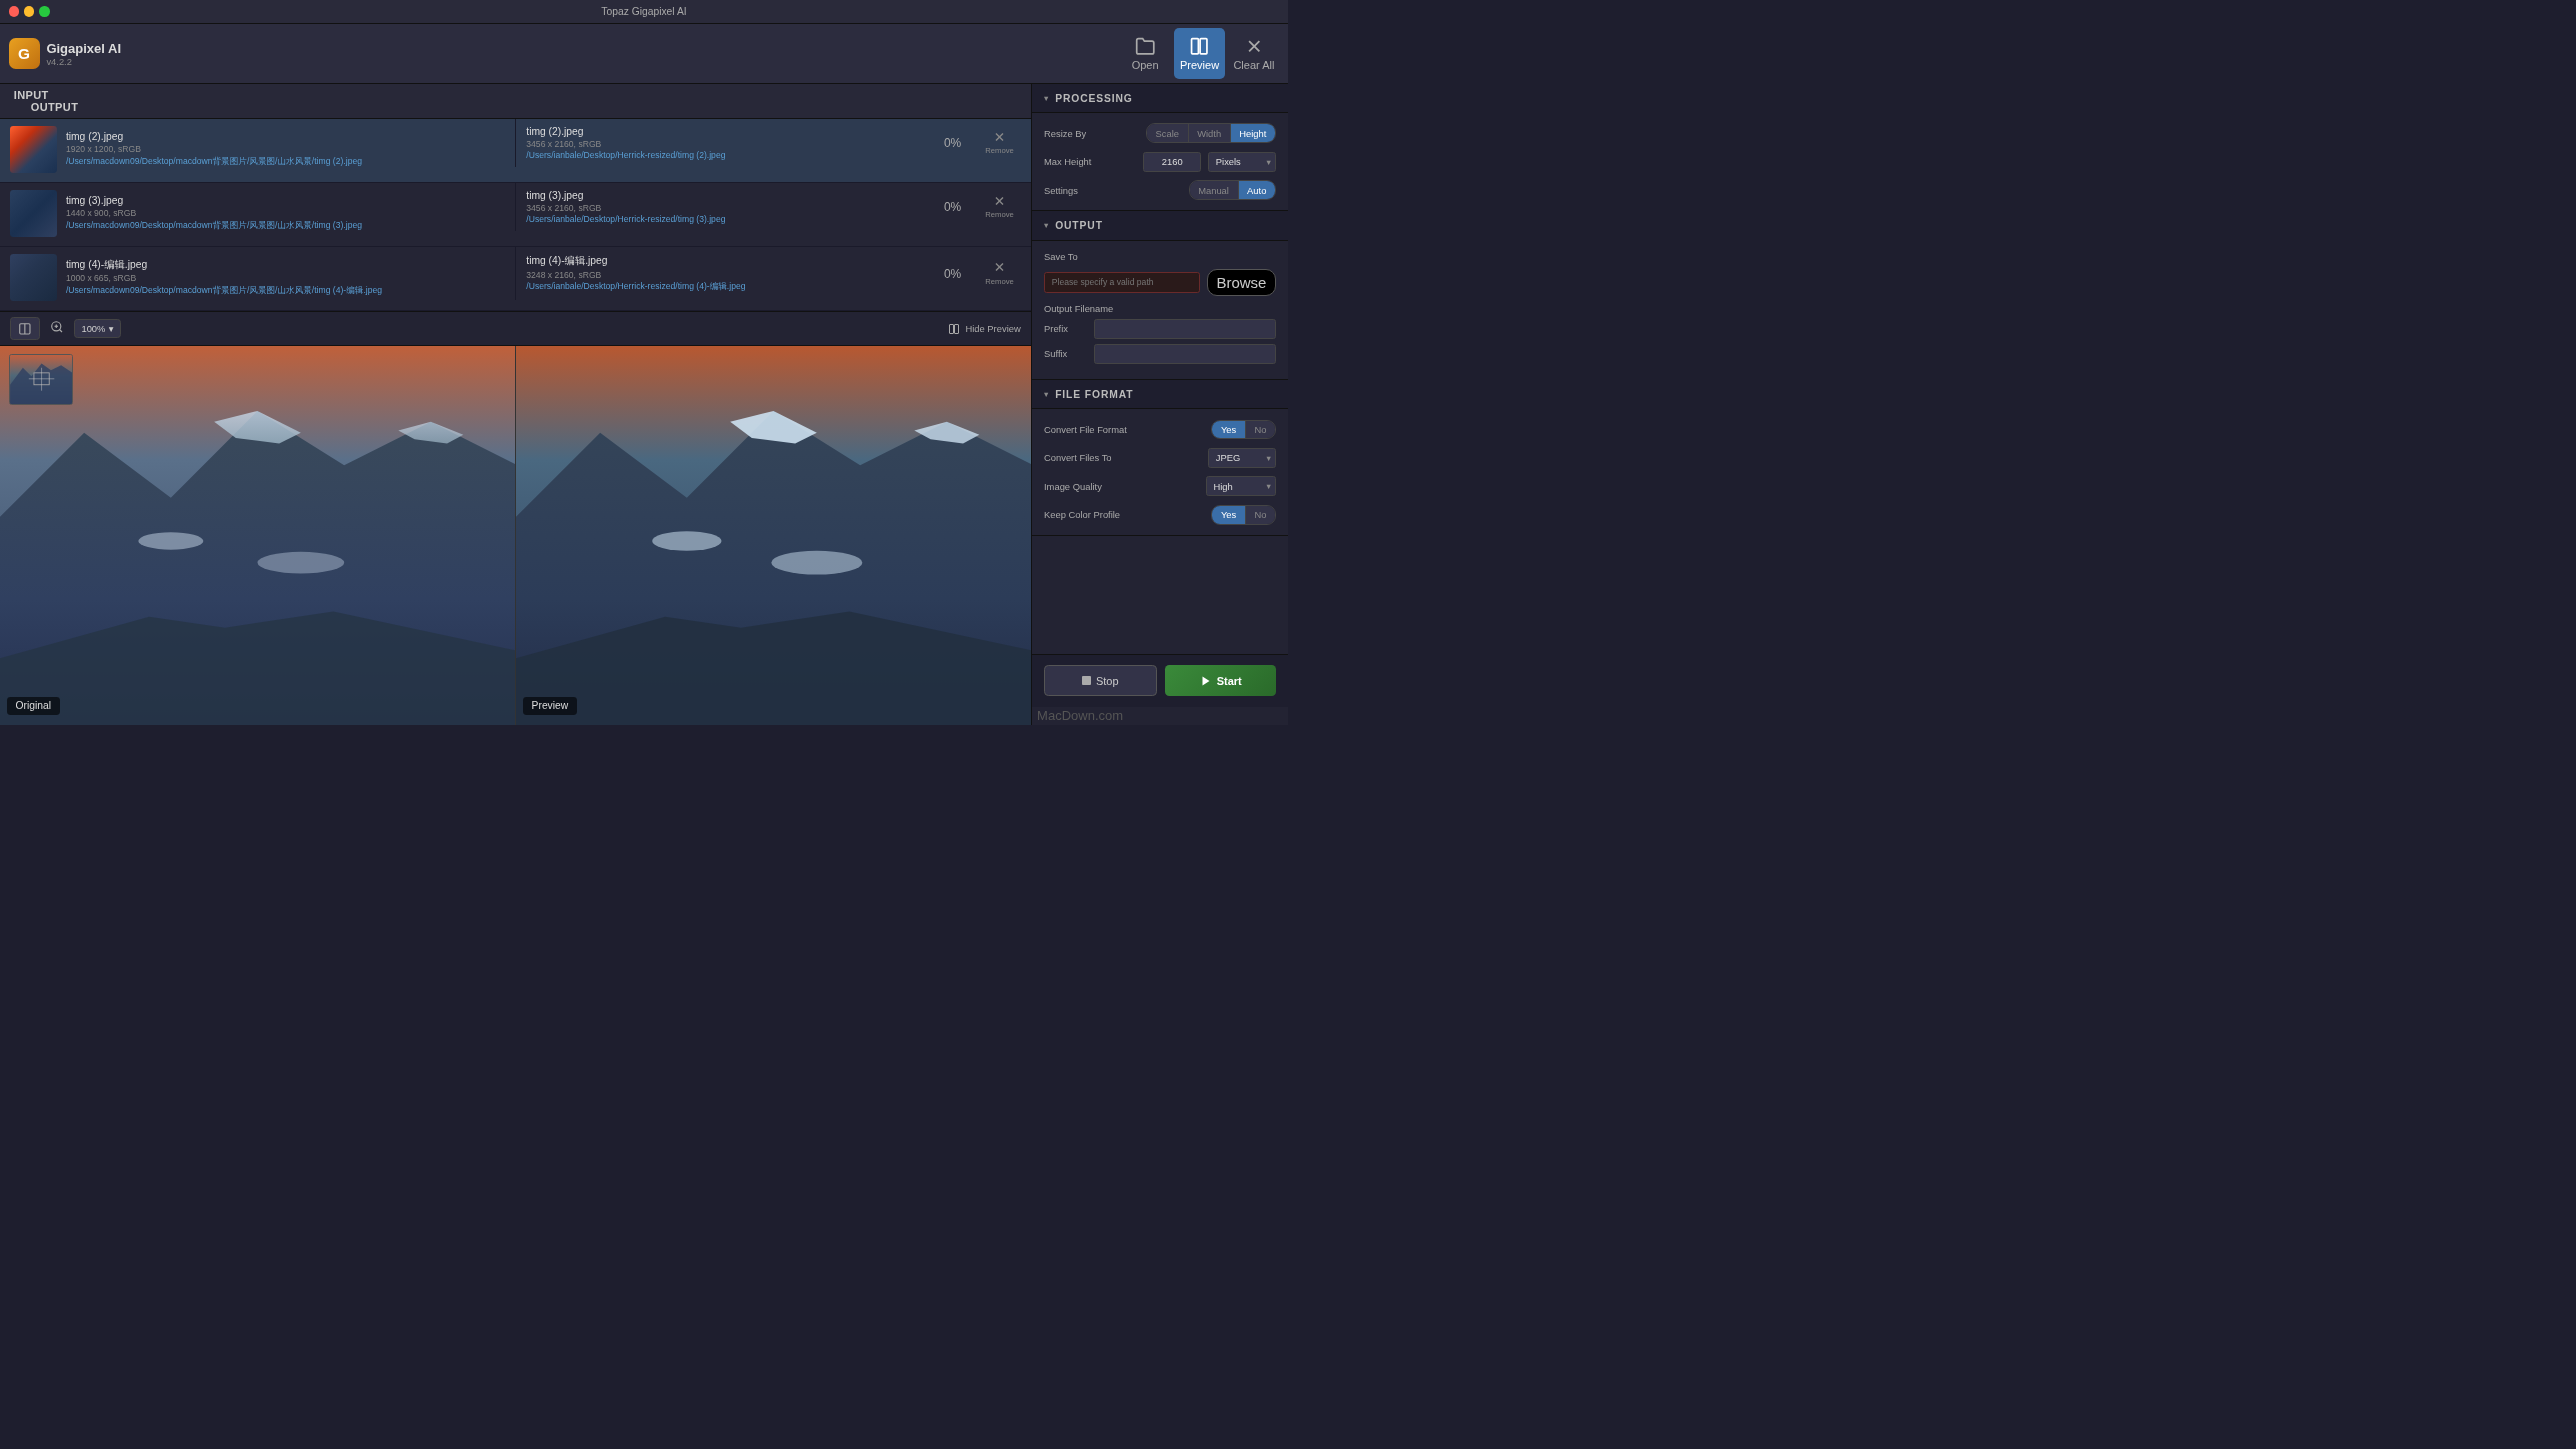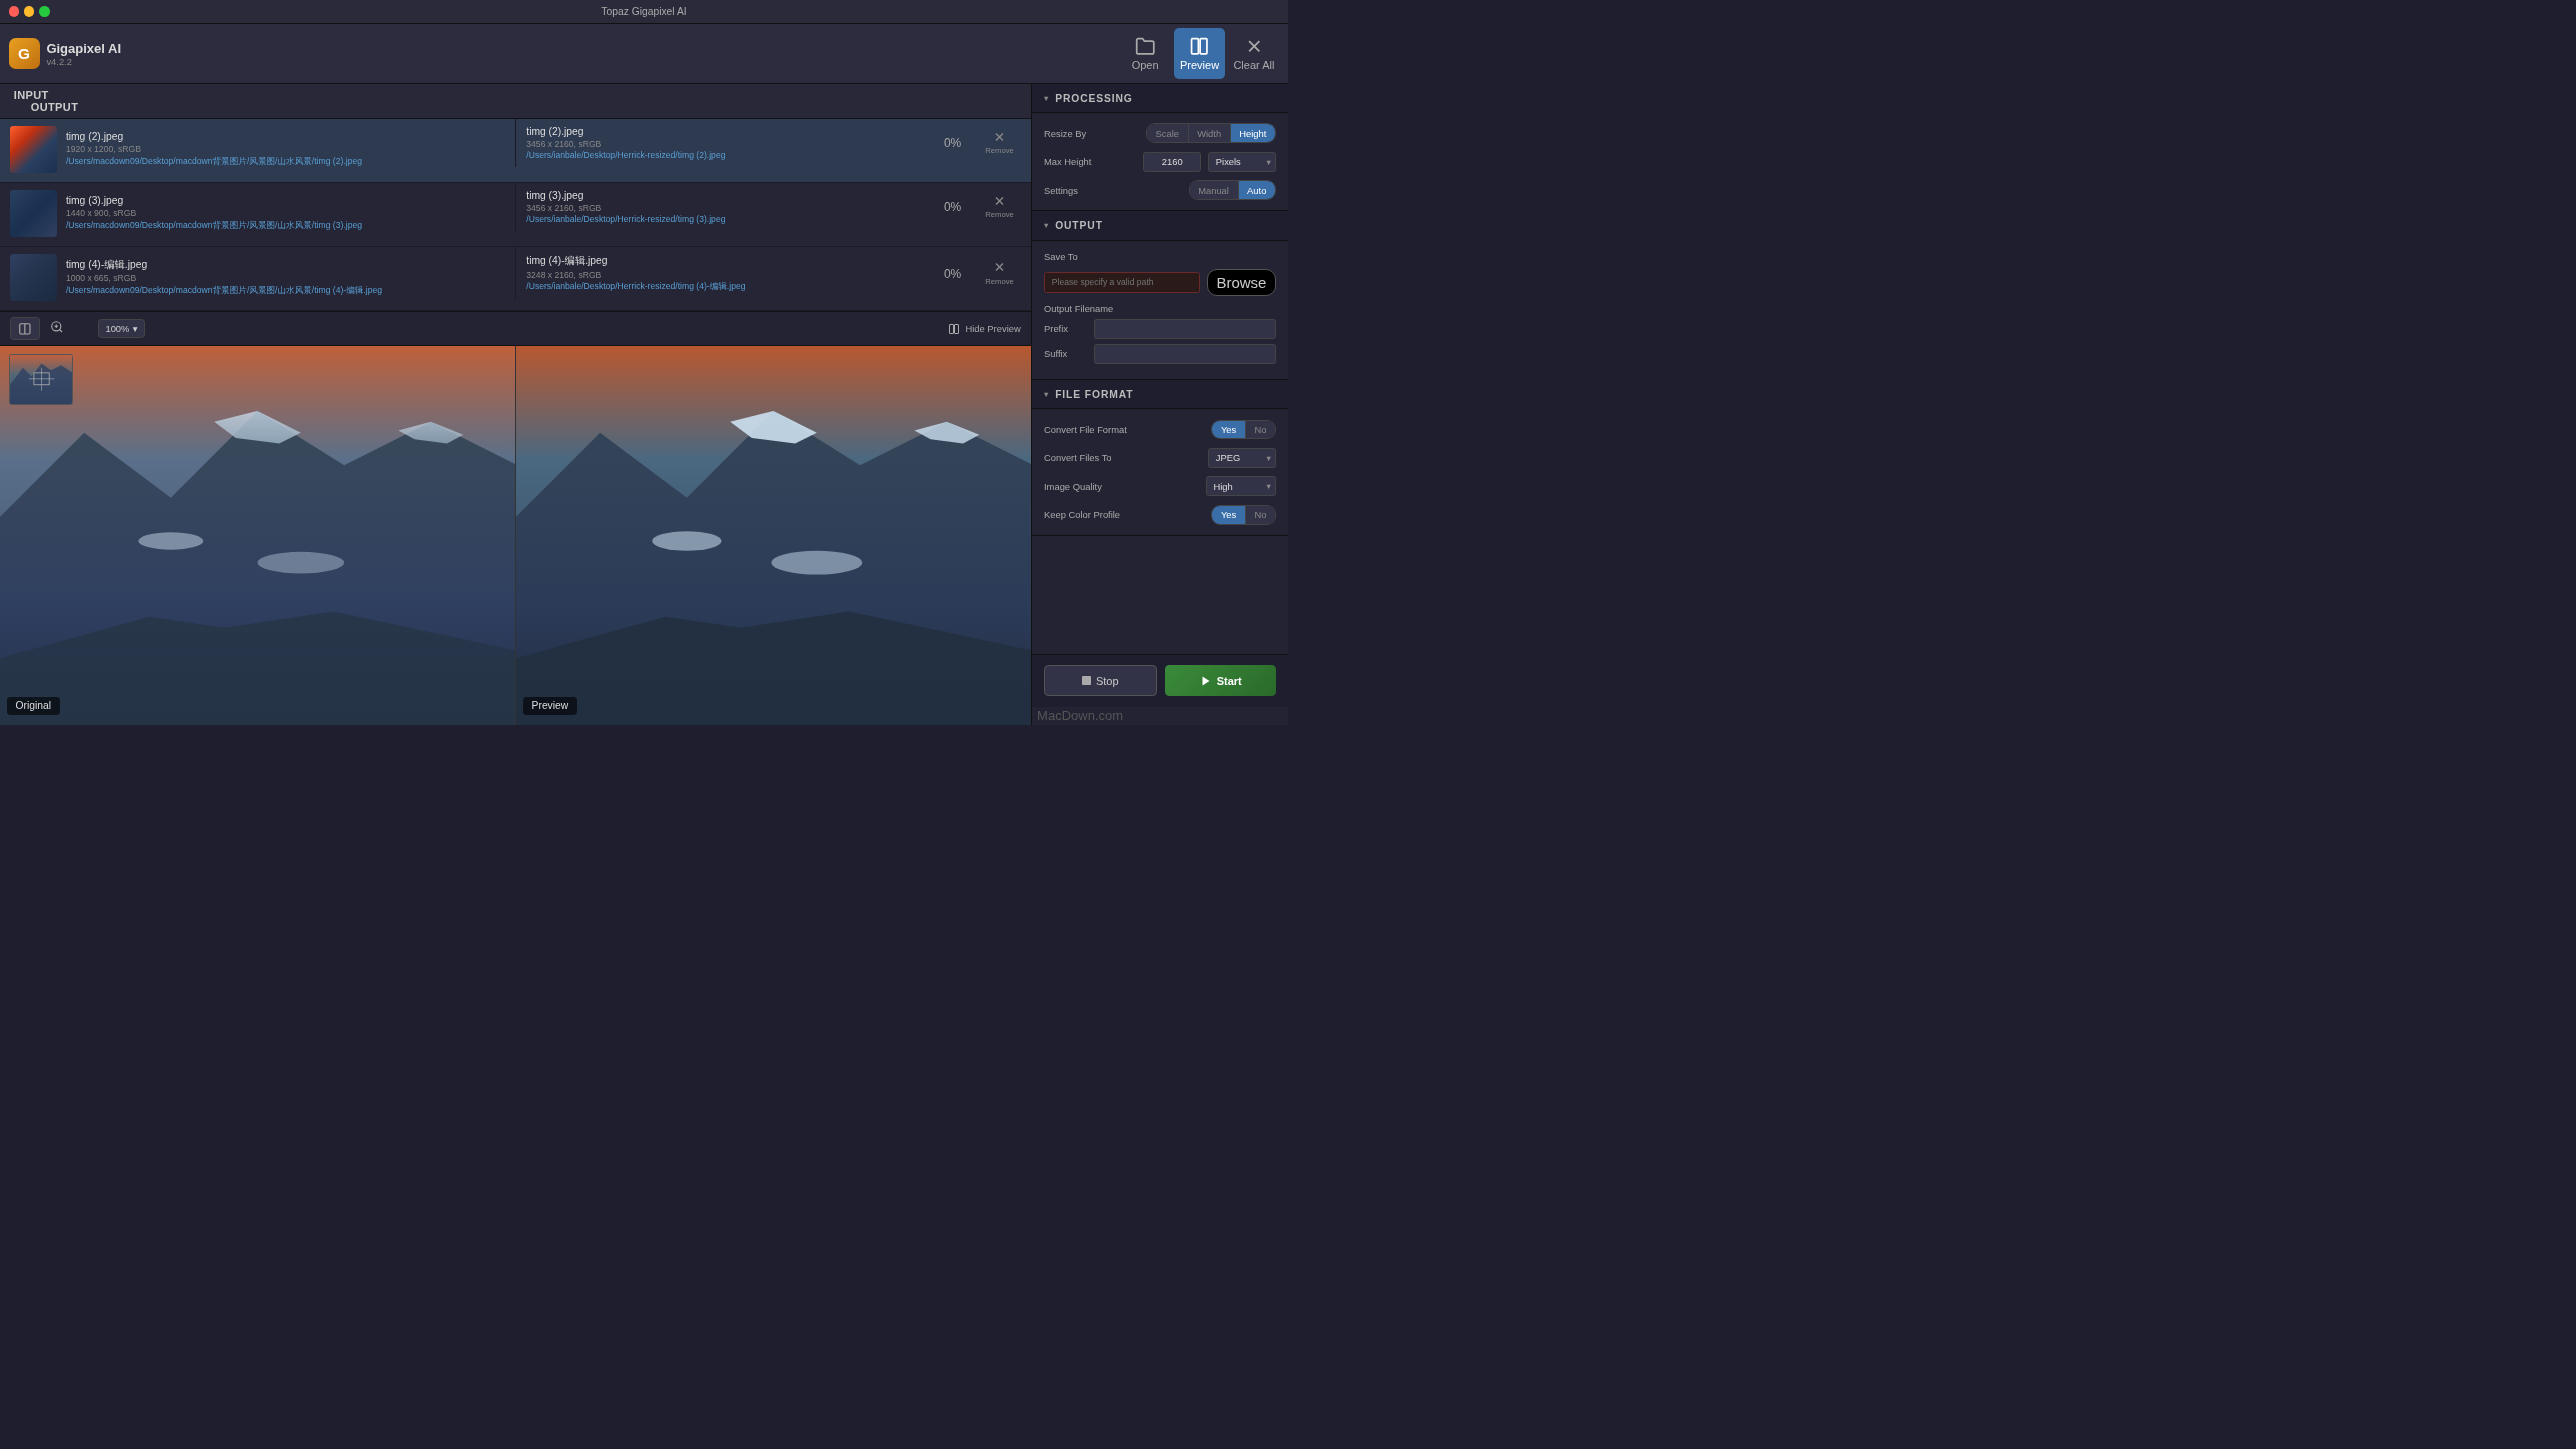--- a/index.html
+++ b/index.html
@@ -241,21 +241,20 @@
       background: #333348;
       border: 0.9px solid #444;
       border-radius: 3.4px;
       color: #ccc;
       padding: 2.6px 6.8px;
       font-size: 9.4px;
       cursor: pointer;
       display: flex;
       align-items: center;
       gap: 3.4px;
-      margin-left: 24px;
     }
     .spacer { flex: 1; }
     .hide-preview-btn {
       display: flex;
       align-items: center;
       gap: 5.1px;
       color: #aaa;
       cursor: pointer;
       font-size: 9.4px;
     }

